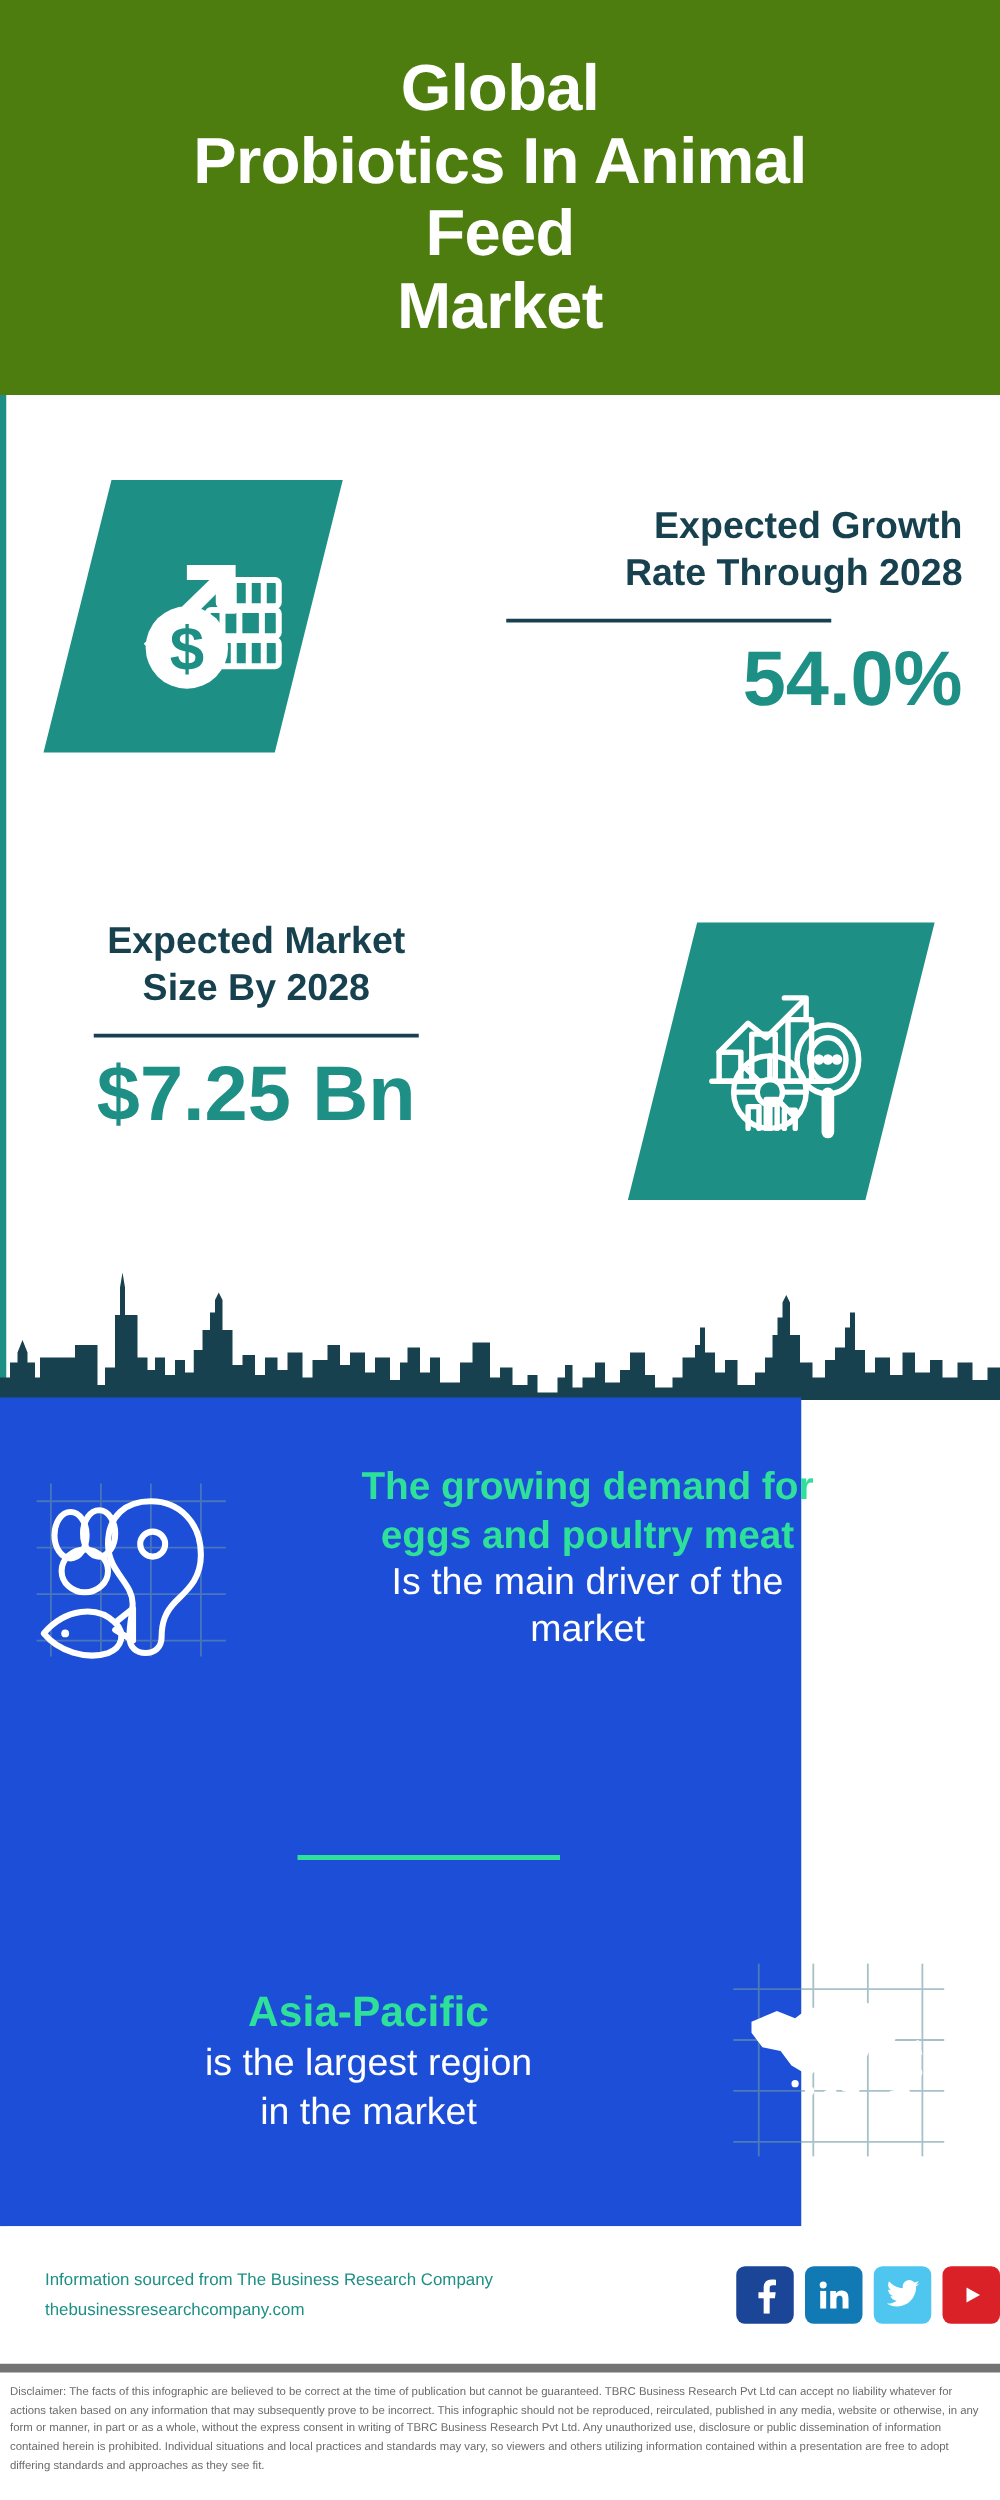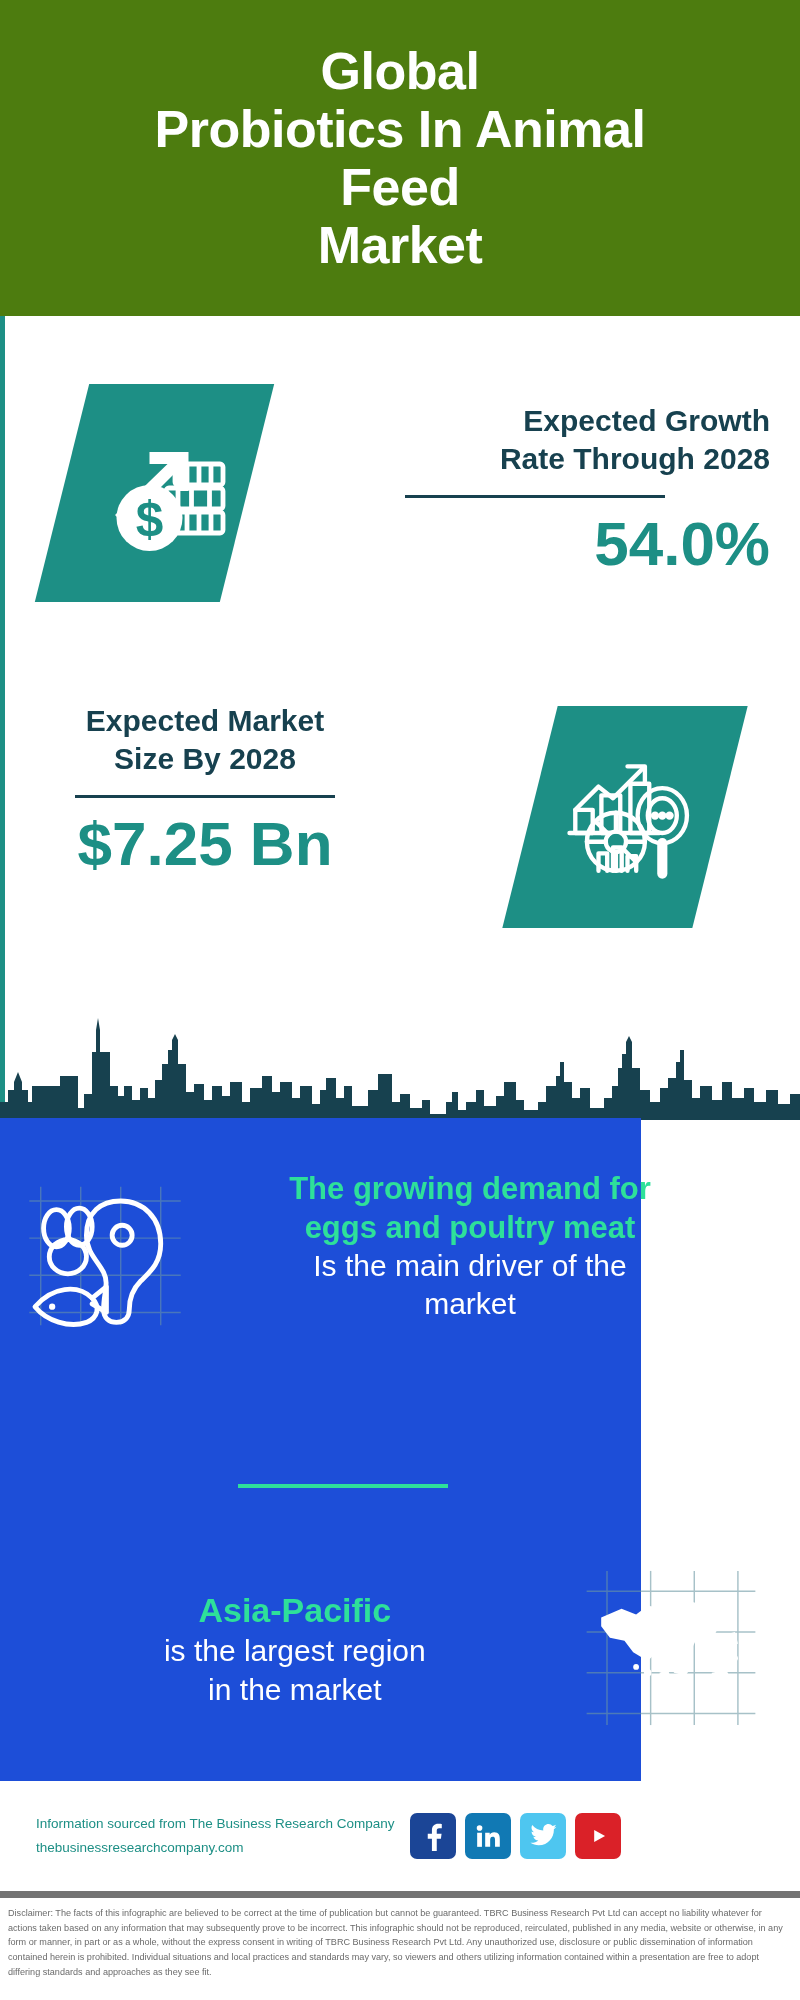--- a/index.html
+++ b/index.html
@@ -53,21 +53,21 @@
     color:#17414f; font-size:30px; font-weight:bold; line-height:1.28;
   }
   .rule {
     height:3px; background:#17414f; margin:16px auto 12px auto; width:260px;
   }
   .stat-value {
     color:#1d8f85; font-size:62px; font-weight:bold; line-height:1.1;
   }
 
   
-  .stat2 { position:absolute; left:0; top:648px; width:660px; height:330px; }
+  .stat2 { position:absolute; left:0; top:680px; width:660px; height:330px; }
   .stat2-text { position:absolute; left:30px; top:54px; width:350px; text-align:center; }
   .para.p2 { left:530px; top:58px; width:190px; height:222px; }
   .icon2-wrap {
     position:absolute; left:540px; top:70px; width:175px; height:200px;
     display:flex; align-items:center; justify-content:center;
   }
 
   
   .dark {
     position:absolute; left:0; top:1118px; width:641px; height:663px;
@@ -94,21 +94,21 @@
 
   .region-row { position:absolute; left:0; top:430px; width:800px; display:flex;padding-left:47px; }
   .region-copy { width:520px; text-align:center; padding-top:40px; }
   .region-name { color:#2ee09a; font-size:34px; font-weight:bold; line-height:1.3; }
   .region-map { width:270px; display:flex; justify-content:center; padding-top:20px; }
 
   
   .footer {
     position:absolute; left:0; top:1781px; width:800px; height:110px;
     background:#ffffff;
-    display:flex; align-items:center;
+    display:flex; align-items:center;justify-content:space-between;
   }
   .footer-text { margin-left:36px; width:360px; }
   .footer-line { color:#1d8f85; font-size:13.5px; line-height:1.75; }
   .socials { display:flex; gap:9px; margin-left:14px; }
   .social {
     width:46px; height:46px; border-radius:7px;
     display:flex; align-items:center; justify-content:center;
   }
   .s-fb { background:#1b4596; }
   .s-li { background:#1179b4; }

